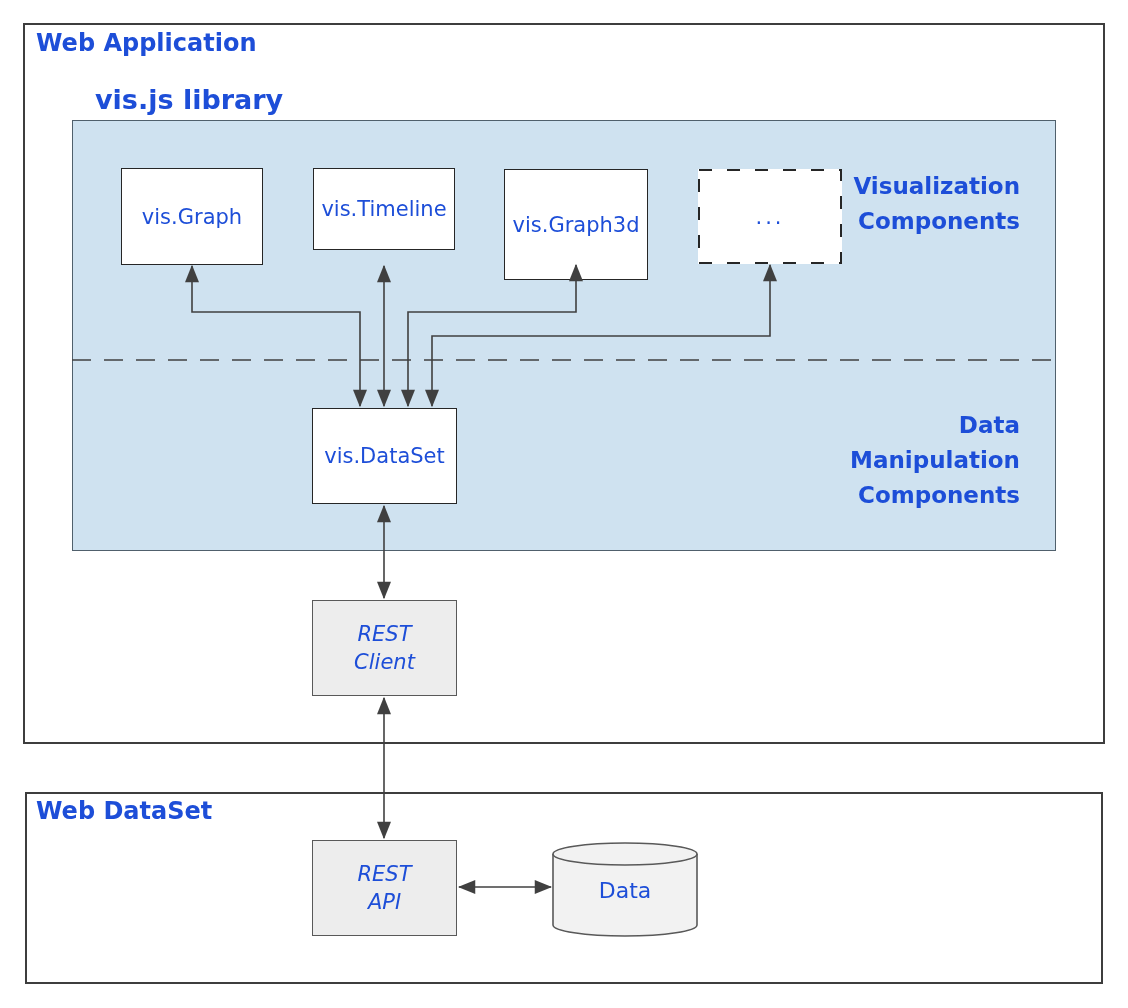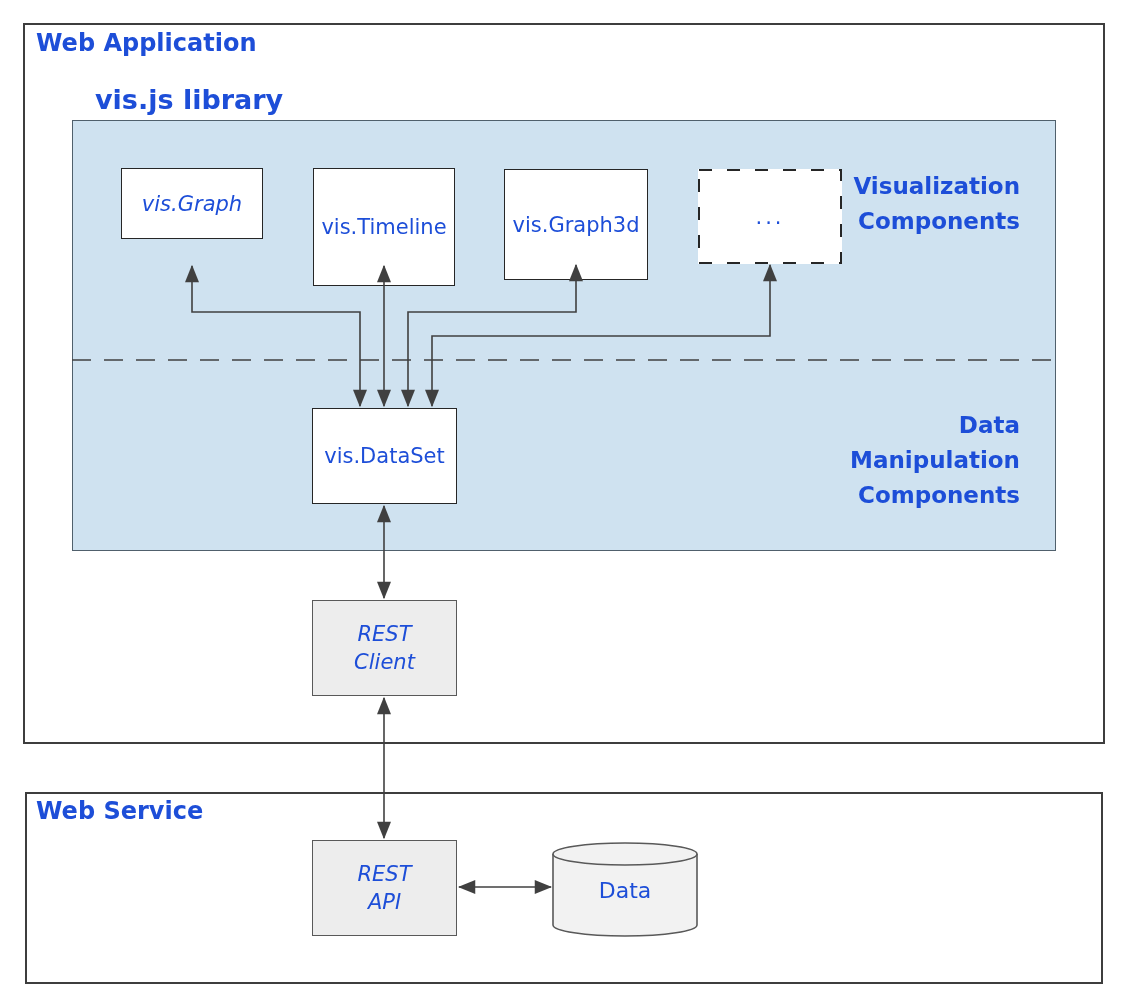--- a/index.html
+++ b/index.html
@@ -103,24 +103,24 @@
 
 <div class="canvas">
 
   <div class="abs outer-box" style="left:23px;top:23px;width:1082px;height:721px;"></div>
   <div class="abs outer-box" style="left:25px;top:792px;width:1078px;height:192px;"></div>
 
   <div class="abs library-box" style="left:72px;top:120px;width:984px;height:431px;"></div>
 
   <div class="abs title" style="left:36px;top:29px;">Web Application</div>
   <div class="abs sub-title" style="left:83px;top:84px;">vis.js library</div>
-  <div class="abs title" style="left:36px;top:797px;">Web Service</div>
+  <div class="abs title" style="left:36px;top:797px;">Web DataSet</div>
 
-  <div class="abs node white-node" style="left:121px;top:168px;width:142px;height:71px;font-style:italic;">vis.Graph</div>
-  <div class="abs node white-node" style="left:313px;top:168px;width:142px;height:118px;">vis.Timeline</div>
+  <div class="abs node white-node" style="left:121px;top:168px;width:142px;height:97px;">vis.Graph</div>
+  <div class="abs node white-node" style="left:313px;top:168px;width:142px;height:82px;">vis.Timeline</div>
   <div class="abs node white-node" style="left:504px;top:169px;width:144px;height:111px;">vis.Graph3d</div>
   <div class="abs node dashed-node" style="left:698px;top:169px;width:144px;height:95px;">...</div>
 
   <div class="abs side-label" style="right:108px;top:169px;">Visualization
 Components</div>
   <div class="abs side-label" style="right:108px;top:408px;">Data
 Manipulation
 Components</div>
 
   <div class="abs node white-node" style="left:312px;top:408px;width:145px;height:96px;">vis.DataSet</div>

